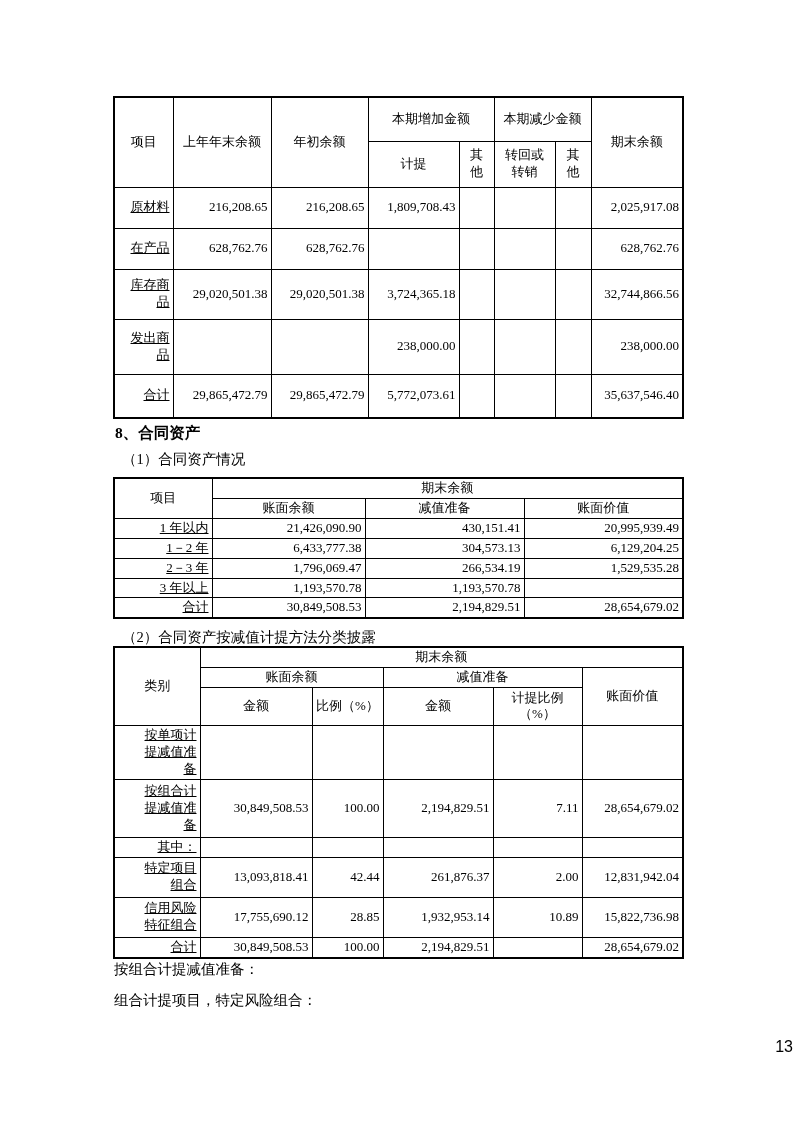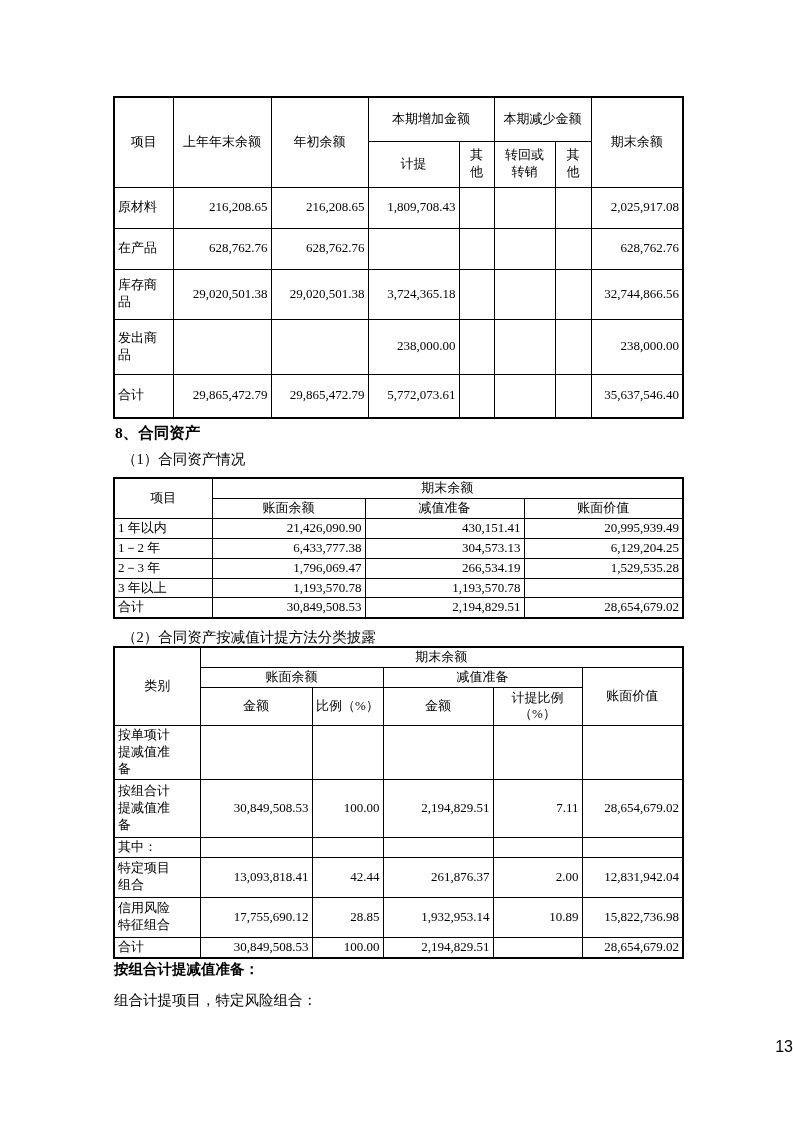--- a/index.html
+++ b/index.html
@@ -11,22 +11,22 @@
   .abs{position:absolute;}
   table.t{
     border-collapse:collapse;table-layout:fixed;position:absolute;
     left:113px;background:#fff;border:2px solid #000;
   }
   table.t td{
     border:1px solid #000;font-size:13px;line-height:1.3;
     vertical-align:middle;overflow:hidden;padding:1px 3px;
   }
   .hd{text-align:center;white-space:pre-line;margin-top:8px;}
-  .lbl{text-align:left;white-space:pre-line;padding-left:4px;}
-  .ctr{text-align:left;}
+  .lbl{text-align:right;white-space:pre-line;padding-left:4px;text-decoration:underline;}
+  .ctr{text-align:right;text-decoration:underline;}
   .num{text-align:right;padding-right:5px;}
   .sec-title{font-weight:bold;font-size:15.5px;left:115px;}
   .sub-title{font-size:14.5px;left:122px;text-align:right;}
   .note{font-size:14.5px;left:114px;}
   .pgnum{
     font-family:"Liberation Sans","DejaVu Sans",sans-serif;
     font-size:16px;left:0;width:793px;text-align:right;
   }
 </style>
 </head>
@@ -247,15 +247,15 @@
     <td class="ctr">合计</td>
     <td class="num">30,849,508.53</td>
     <td class="num">100.00</td>
     <td class="num">2,194,829.51</td>
     <td class="num"></td>
     <td class="num">28,654,679.02</td>
   </tr>
 </tbody>
   </table>
 
-<div class="abs note" style="top:960px;font-weight:bold;">按组合计提减值准备：</div>
+<div class="abs note" style="top:960px;">按组合计提减值准备：</div>
 <div class="abs note" style="top:991px;">组合计提项目，特定风险组合：</div>
 <div class="abs pgnum" style="top:1038px;">13</div>
 
 </body></html>

